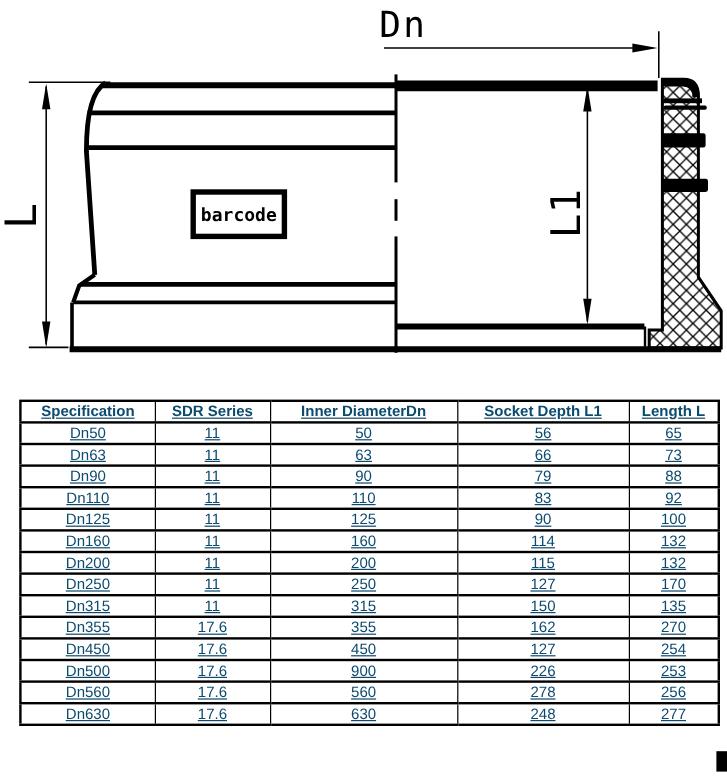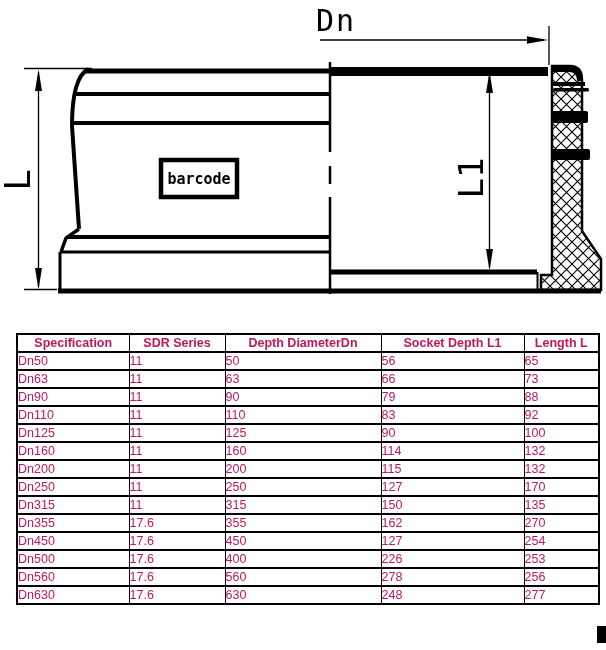--- a/index.html
+++ b/index.html
@@ -1,21 +1,21 @@
 <!DOCTYPE html>
 <html><head>
 <meta charset="utf-8">
 <style>
   html,body{margin:0;padding:0;background:#ffffff;}
   .screen{position:relative;width:606px;height:650px;background:#ffffff;overflow:hidden;
           font-family:"Liberation Sans",sans-serif;}
   .drawing-svg{position:absolute;left:0;top:0;}
   .cad-text{font-family:"DejaVu Sans Mono",monospace;fill:#000;}
   .spec-table{position:absolute;left:16px;top:333px;width:582px;border-collapse:collapse;
-              table-layout:fixed;border:2px solid #000;color:#be185d;}
+              table-layout:fixed;border:2px solid #000;color:#0c4a6e;text-align:center;text-decoration:underline;}
   .spec-table th,.spec-table td{border-left:1.5px solid #000;border-right:1.5px solid #000;
               border-top:2px solid #000;border-bottom:2px solid #000;
               height:16px;line-height:16px;padding:0;overflow:hidden;white-space:nowrap;}
   .spec-table th{font-size:12.5px;font-weight:bold;}
   .spec-table td{font-size:12.5px;font-weight:normal;}
   .edge-artifact{position:absolute;left:597px;top:626px;width:9px;height:17px;background:#000;}
 </style>
 </head>
 <body>
 
@@ -89,21 +89,21 @@
       <col style="width:112px">
         <col style="width:96px">
         <col style="width:156px">
       <col style="width:143px">
         <col style="width:75px">
     </colgroup>
     <thead>
       <tr>
         <th>Specification</th>
         <th>SDR Series</th>
-        <th>Depth DiameterDn</th>
+        <th>Inner DiameterDn</th>
         <th>Socket Depth L1</th>
         <th>Length L</th>
       </tr>
     </thead>
     <tbody id="spec-tbody">
         <tr>
           <td>Dn50</td>
           <td>11</td>
           <td>50</td>
           <td>56</td>
@@ -175,21 +175,21 @@
         <tr>
           <td>Dn450</td>
           <td>17.6</td>
           <td>450</td>
           <td>127</td>
           <td>254</td>
         </tr>
         <tr>
           <td>Dn500</td>
           <td>17.6</td>
-          <td>400</td>
+          <td>900</td>
           <td>226</td>
           <td>253</td>
         </tr>
         <tr>
           <td>Dn560</td>
           <td>17.6</td>
           <td>560</td>
           <td>278</td>
           <td>256</td>
         </tr>

